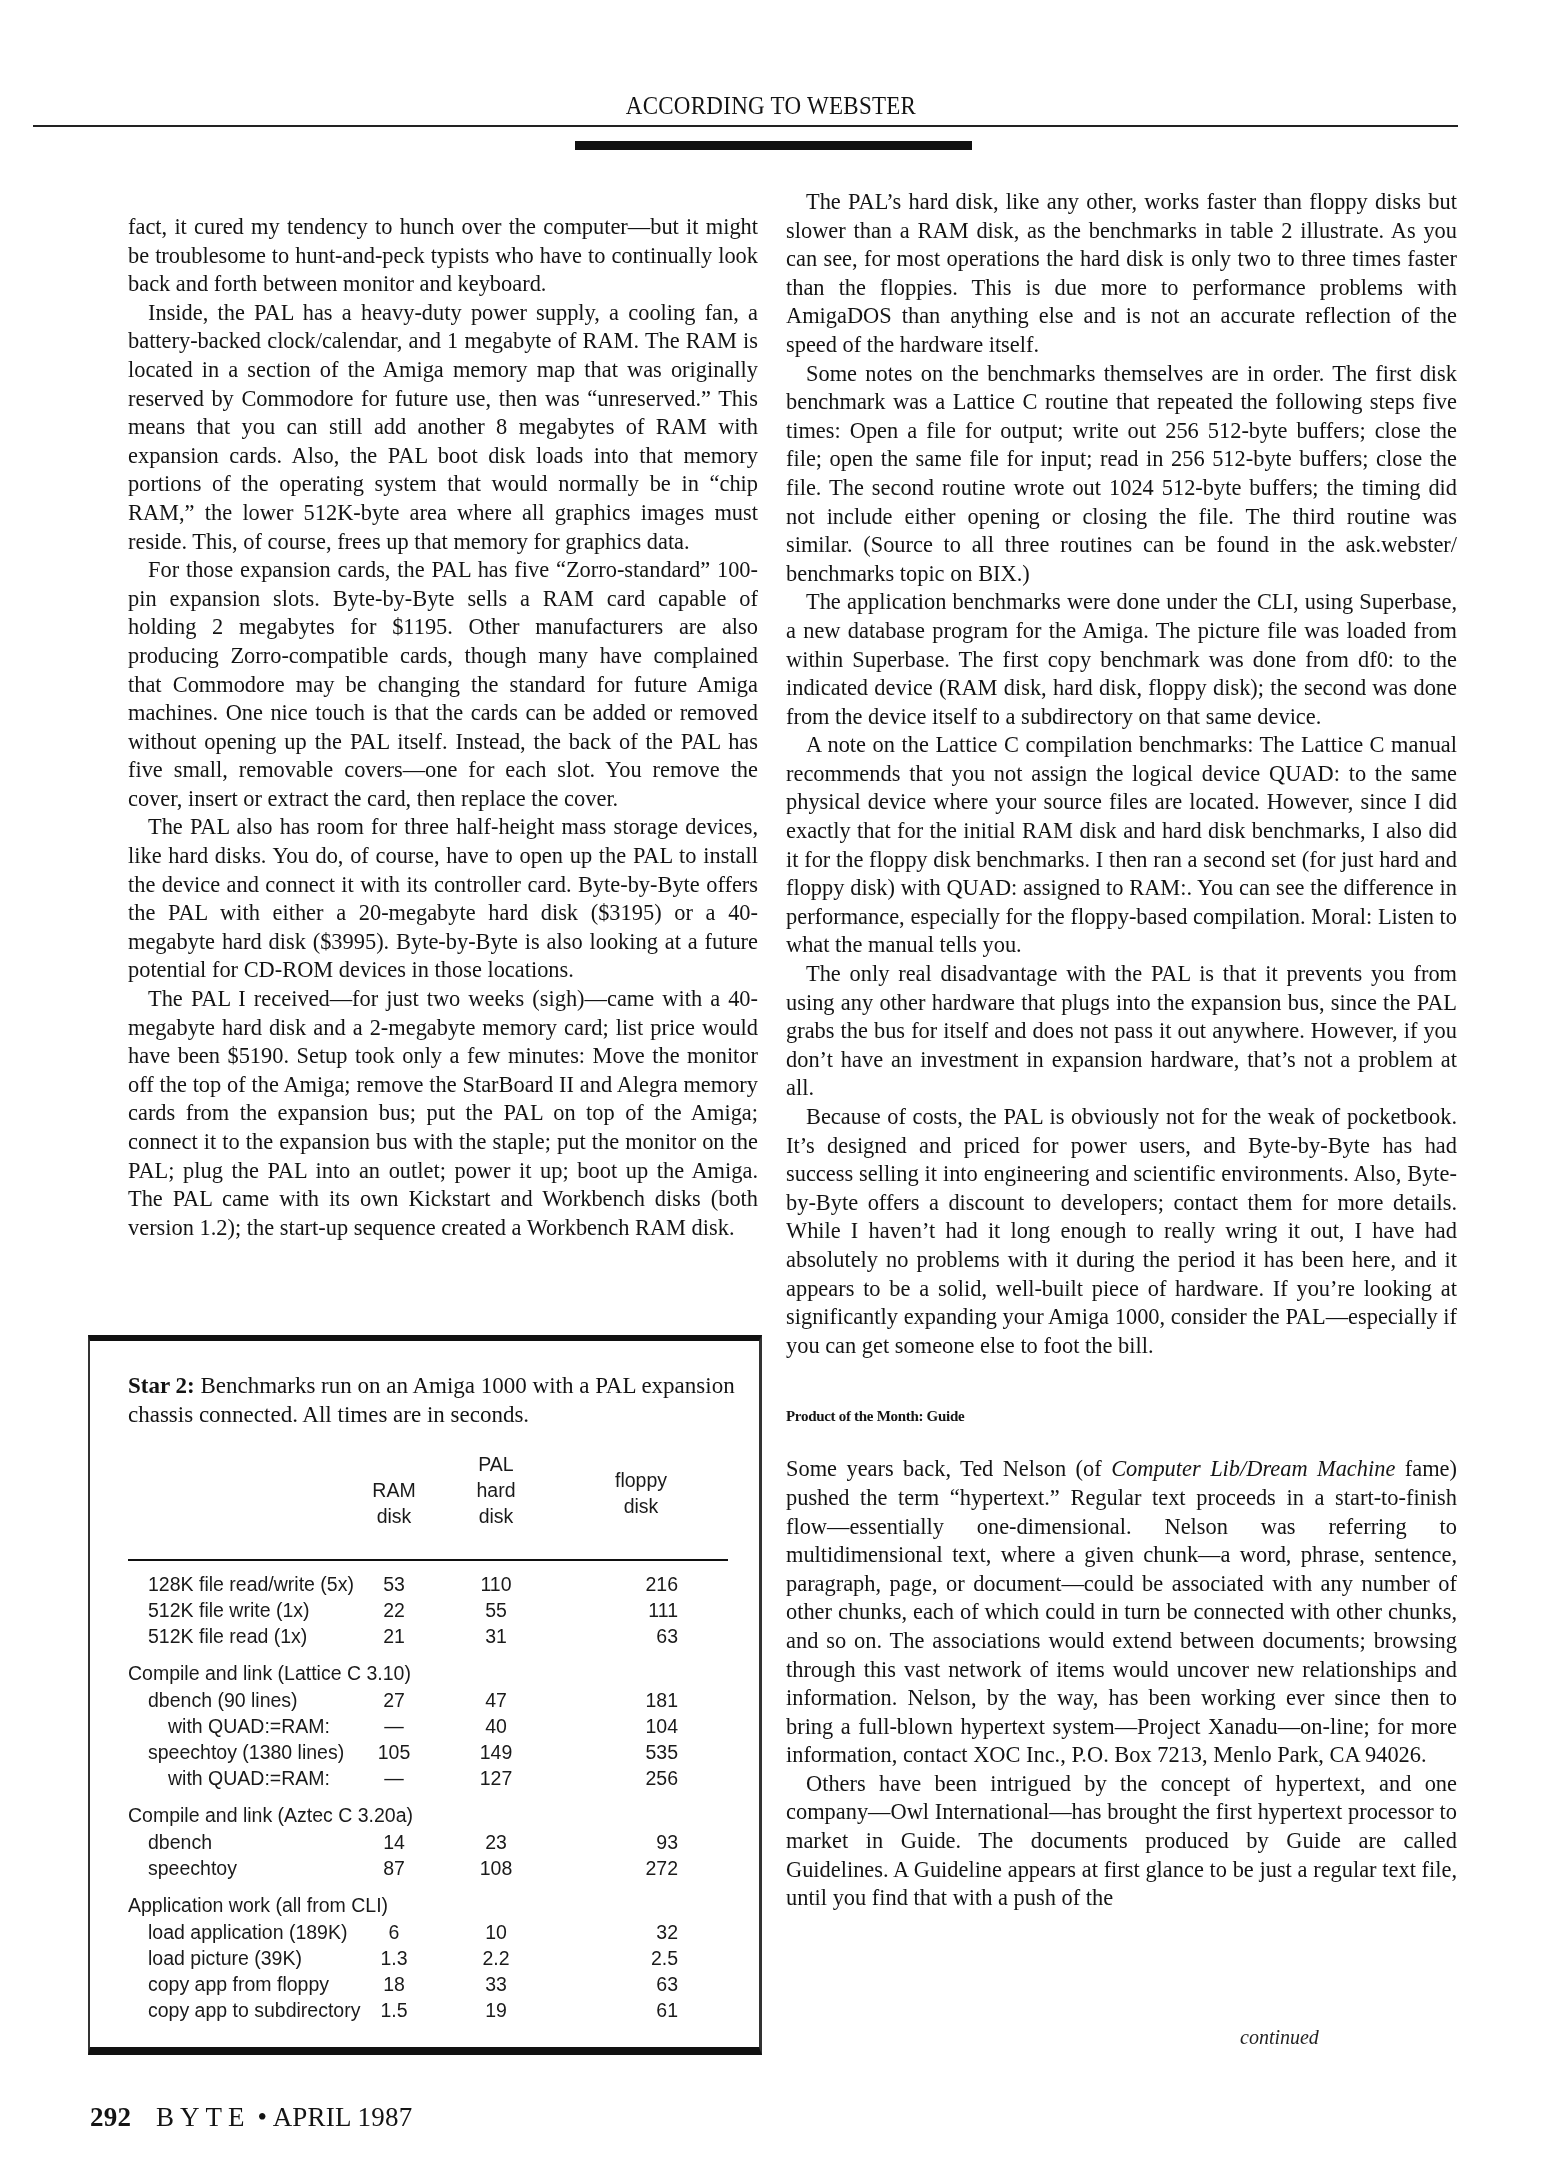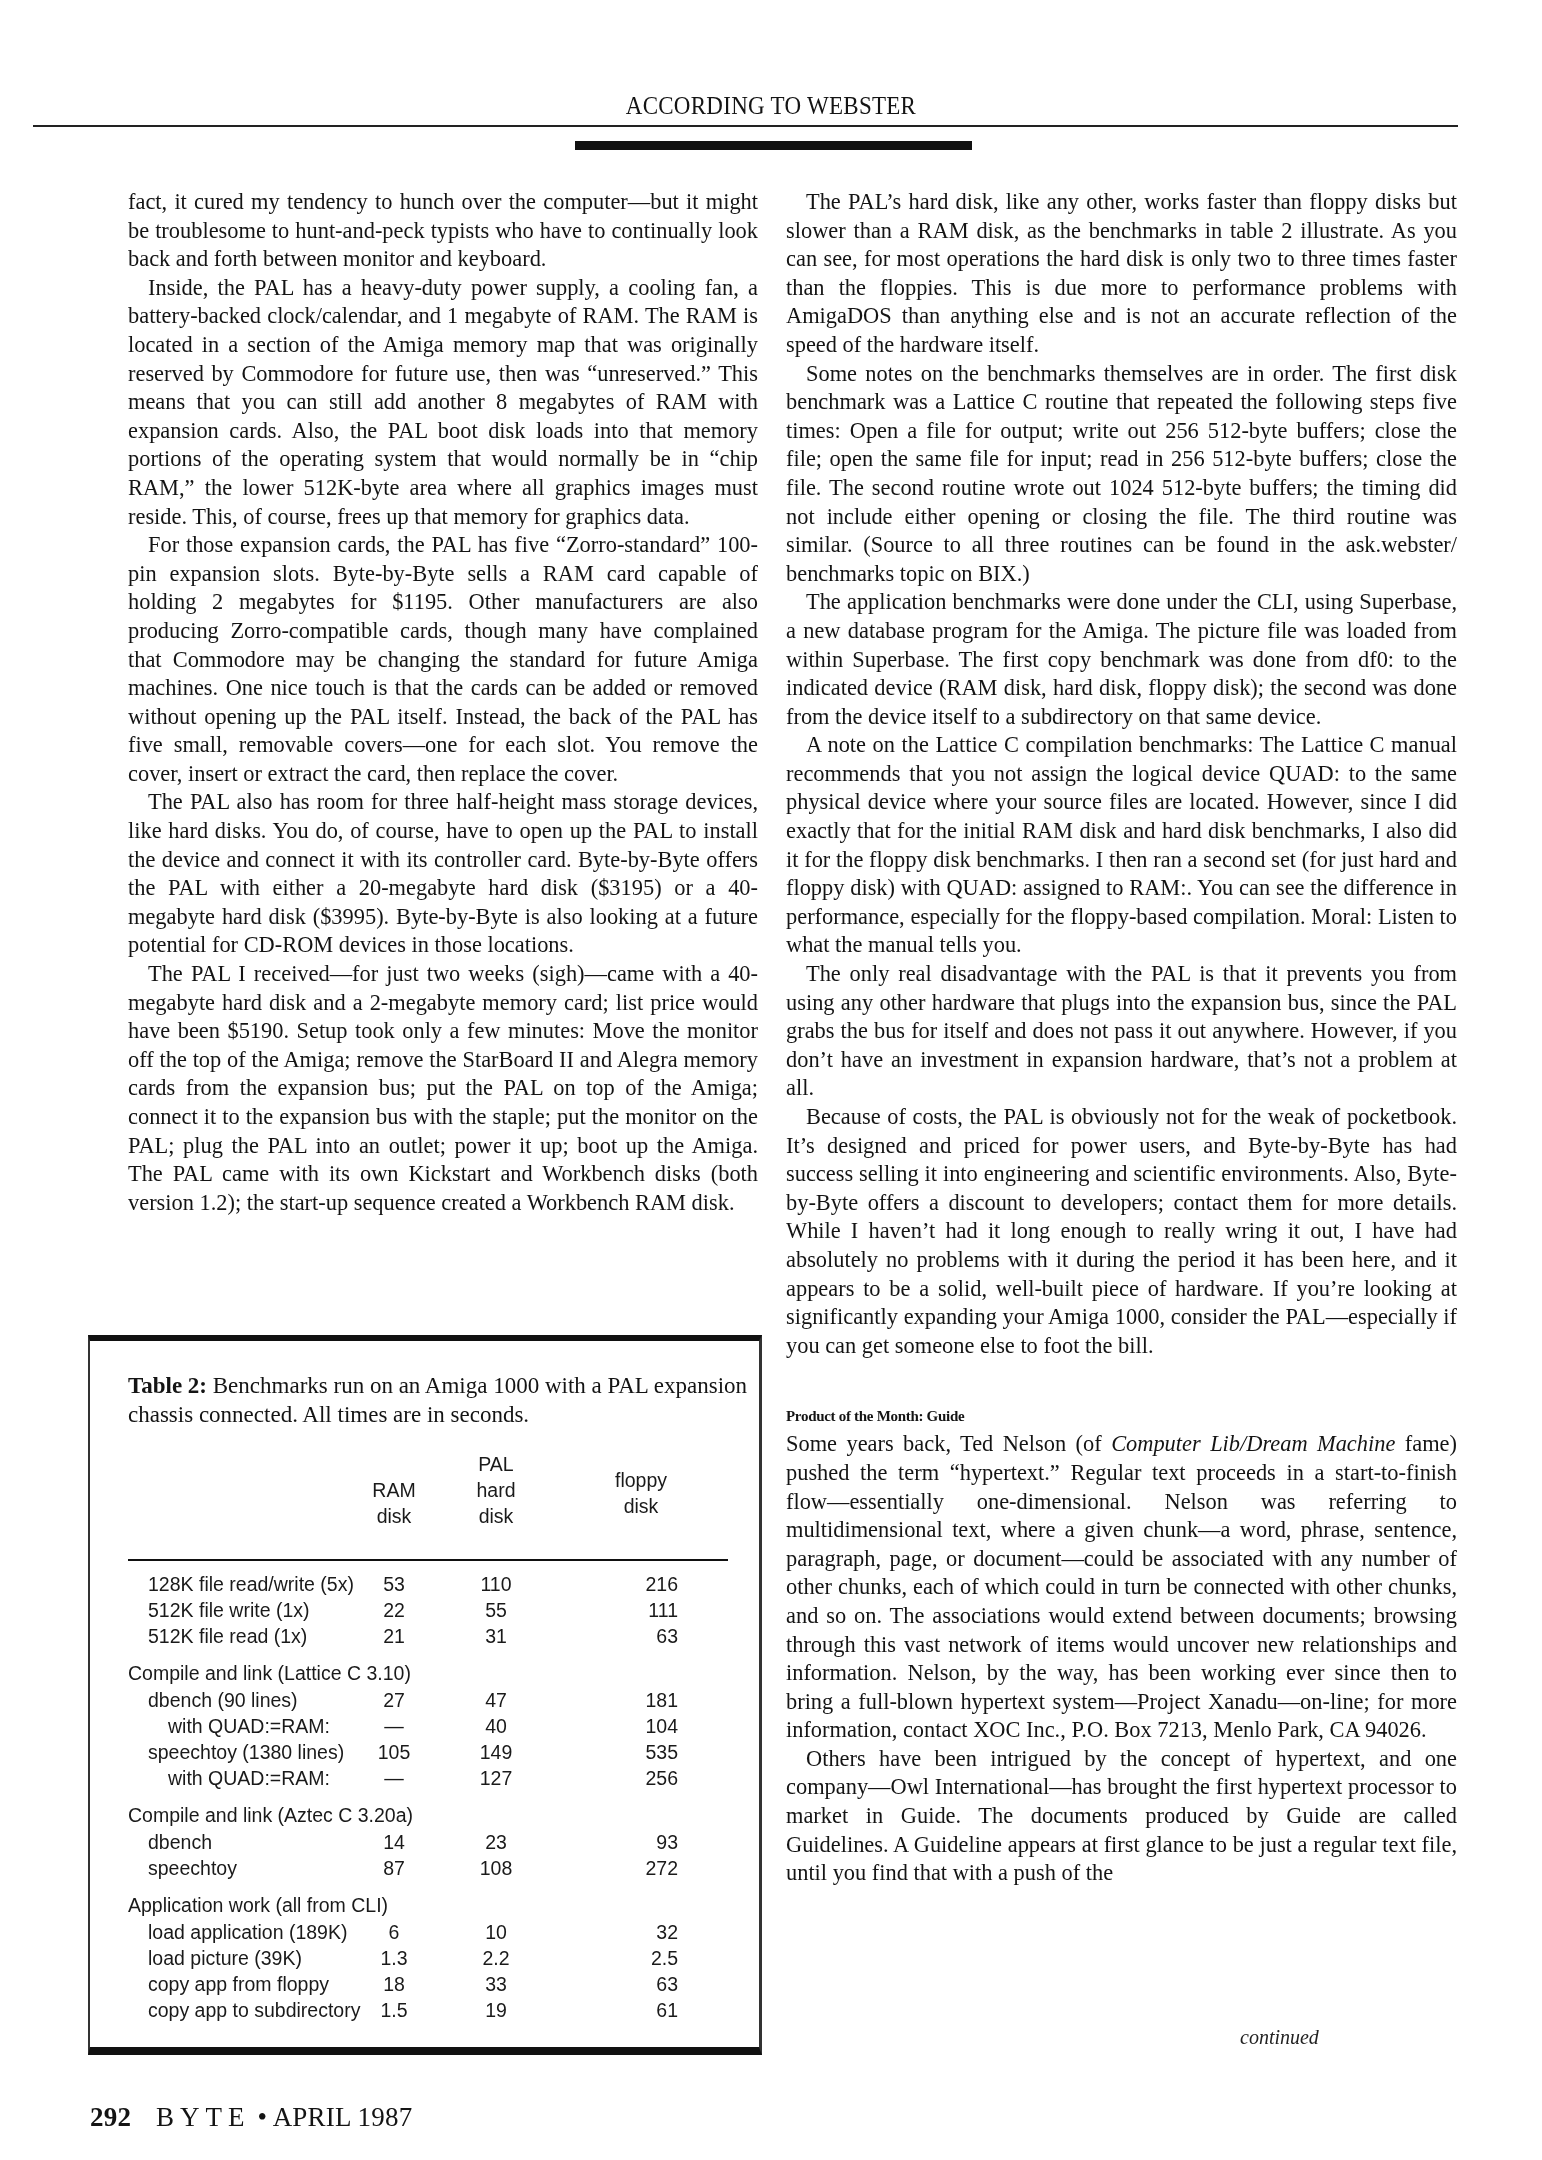--- a/index.html
+++ b/index.html
@@ -17,21 +17,21 @@
   .header-bar {
     position: absolute; left: 575px; width: 397px; top: 141px; height: 9px; background: #111;
   }
   .col {
     position: absolute; top: 188px; font-size: 22.4px; line-height: 28.6px;
     text-align: justify; hyphens: manual;
   }
   .col-left { left: 128px; width: 630px; }
   .col-right { left: 786px; width: 671px; }
   .col p { margin: 0; text-indent: 20px; }
-  .col p.noindent { text-indent: 0; }
+  .col p.noindent { text-indent: 0; margin-top: 25px; }
   .section-head {
     font-weight: bold; font-size: 15px; margin-top: 42px; line-height: 28px;
     letter-spacing: -0.3px;
   }
   .continued {
     position: absolute; left: 1240px; top: 2026px; font-style: italic; font-size: 20px; color: #222;
   }
   .footer {
     position: absolute; left: 90px; top: 2102px; font-size: 27px; letter-spacing: 0.2px;
   }
@@ -77,21 +77,21 @@
 <div class="col col-left">
   <p class="noindent">fact, it cured my tendency to hunch over the computer—but it might be troublesome to hunt-and-peck typists who have to con­tinually look back and forth between monitor and keyboard.</p>
   <p>Inside, the PAL has a heavy-duty power supply, a cooling fan, a battery-backed clock/calendar, and 1 megabyte of RAM. The RAM is located in a section of the Amiga memory map that was originally reserved by Commodore for future use, then was “unreserved.” This means that you can still add another 8 megabytes of RAM with expansion cards. Also, the PAL boot disk loads into that memory portions of the operating system that would normally be in “chip RAM,” the lower 512K-byte area where all graphics images must reside. This, of course, frees up that memory for graphics data.</p>
   <p>For those expansion cards, the PAL has five “Zorro-stan­dard” 100-pin expansion slots. Byte-by-Byte sells a RAM card capable of holding 2 megabytes for $1195. Other manufacturers are also producing Zorro-compatible cards, though many have complained that Commodore may be changing the standard for future Amiga machines. One nice touch is that the cards can be added or removed without opening up the PAL itself. Instead, the back of the PAL has five small, removable covers—one for each slot. You remove the cover, insert or extract the card, then replace the cover.</p>
   <p>The PAL also has room for three half-height mass storage de­vices, like hard disks. You do, of course, have to open up the PAL to install the device and connect it with its controller card. Byte-by-Byte offers the PAL with either a 20-megabyte hard disk ($3195) or a 40-megabyte hard disk ($3995). Byte-by-Byte is also looking at a future potential for CD-ROM devices in those locations.</p>
   <p>The PAL I received—for just two weeks (sigh)—came with a 40-megabyte hard disk and a 2-megabyte memory card; list price would have been $5190. Setup took only a few minutes: Move the monitor off the top of the Amiga; remove the Star­Board II and Alegra memory cards from the expansion bus; put the PAL on top of the Amiga; connect it to the expansion bus with the staple; put the monitor on the PAL; plug the PAL into an outlet; power it up; boot up the Amiga. The PAL came with its own Kickstart and Workbench disks (both version 1.2); the start-up sequence created a Workbench RAM disk.</p>
 </div>
 
 <div class="table-box">
   <div class="table-caption">
-    <span class="label">Table 2:</span>
+    <span class="label">Star 2:</span>
     <span class="text">Benchmarks run on an Amiga 1000 with a PAL expansion chassis connected. All times are in seconds.</span>
   </div>
   <div class="tbl">
     <div class="th-row">
       <div class="th-cell" style="left:221px;top:26px;">
         <div>RAM</div>
         <div>disk</div>
       </div>
       <div class="th-cell" style="left:323px;top:0px;">
         <div>PAL</div>

